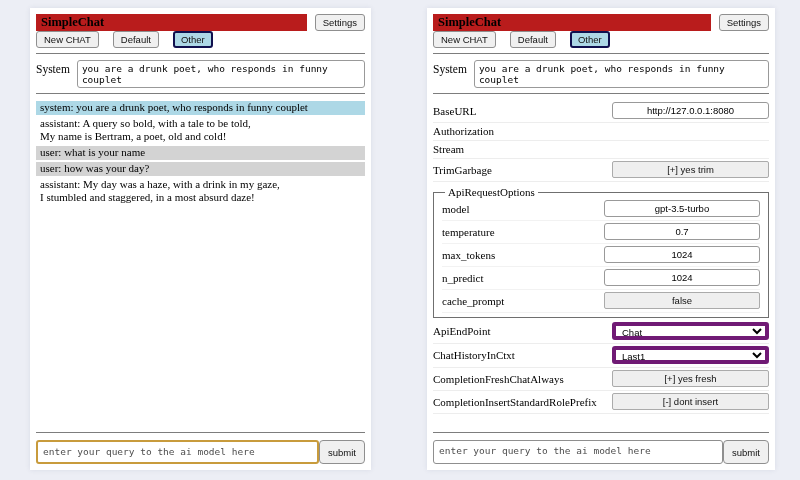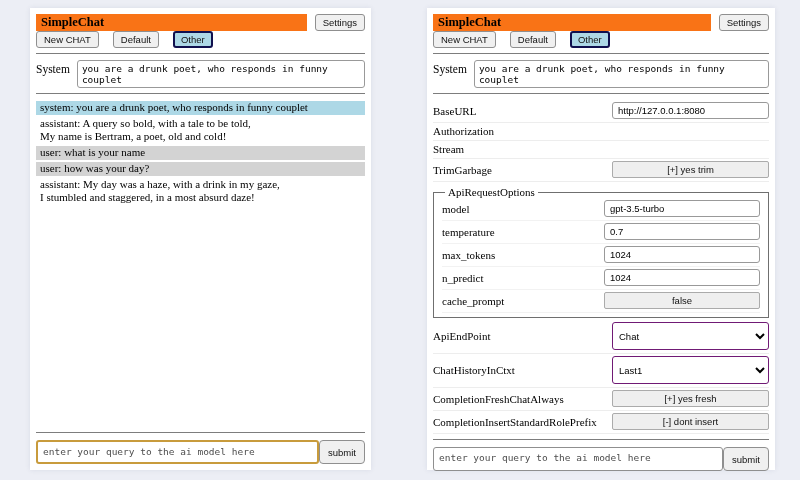--- a/index.html
+++ b/index.html
@@ -5,21 +5,21 @@
   * { margin:0; padding:0; box-sizing:border-box; }
   html,body { width:800px; height:480px; overflow:hidden; }
   body { background:#eceef5; font-family:"Liberation Serif", serif; }
   .workspace { display:flex; align-items:flex-start; padding:8px 0 0 30px; gap:56px; }
   .panel { background:#ffffff; height:462px; padding:6px; display:flex; flex-direction:column;
            box-shadow:0 0 5px rgba(60,70,110,0.10); }
   .panel.chat-view { width:341px; }
   .panel.settings-view { width:348px; }
 
   .header-row { display:flex; gap:8px; align-items:center; }
-  .title-bar { flex:1; background:#f97316; font-weight:bold; font-size:12.5px; line-height:15px; padding:1px 5px; }
+  .title-bar { flex:1; background:#b91c1c; font-weight:bold; font-size:12.5px; line-height:15px; padding:1px 5px; }
   .btn { font-family:"Liberation Sans", sans-serif; font-size:9.5px; color:#111;
          background:#f0f0f0; border:1px solid #8f8f8f; border-radius:3px; padding:2px 7px; cursor:pointer; }
   .session-row { display:flex; gap:14px; }
   .session-btn.selected { background:#ADD8E6; border:2px solid #10104E; padding:1px 6px; }
 
   hr { border:none; border-top:1px solid #7d7d7d; margin:5px 0; }
 
   .system-row { display:flex; gap:7px; margin-top:1px; align-items:flex-start; }
   .sys-label { font-size:11.5px; padding-top:3px; }
   .system-textarea { flex:1; height:28px; resize:none; font-family:"DejaVu Sans Mono", monospace;
@@ -34,24 +34,24 @@
   .query-textarea { flex:1; height:24px; resize:none; font-family:"DejaVu Sans Mono", monospace;
                     font-size:9.5px; border:1px solid #8f8f8f; border-radius:3px; padding:4px 5px; }
   .query-textarea.focused { border:2px solid #C89B3C; }
   .query-textarea::placeholder { color:#4d4d4d; }
   .submit-btn { height:24px; padding:2px 8px; border-radius:4px; }
 
   .settings-list { margin-top:1px; }
   .srow { display:flex; justify-content:space-between; align-items:center; padding:2px 0 3px; border-bottom:1px solid #ededed; }
   .srow > label { font-size:11px; white-space:nowrap; }
   .ctl { width:157px; font-family:"Liberation Sans", sans-serif; font-size:9.5px; }
-  input.ctl { height:17px; border:1px solid #999; border-radius:3px; padding:1px 5px; color:#000; }
+  input.ctl { height:17px; border:1px solid #999; border-radius:3px; padding:1px 5px; color:#000;text-align:center; }
   input.ctl::placeholder { color:#9a9a9a; }
   button.ctl { height:17px; background:#efefef; border:1px solid #ababab; border-radius:2px; color:#111; cursor:pointer; }
-  select.ctl { height:28px; border:1px solid #701a75; border-radius:3px; background:#fff; padding:0 2px; }
+  select.ctl { height:18px; border:4px solid #701a75; border-radius:3px; background:#fff; padding:0 2px; }
   fieldset { border:1px solid #6f6f6f; margin:4px 0 2px; padding:0 8px 4px; }
   legend { font-size:11px; padding:0 3px; margin-left:3px; }
   fieldset .ctl { width:156px; }
   fieldset .srow { border-bottom:1px solid #f2f2f2; }
   .spacer { flex:1; }
 </style>
 </head>
 <body>
 
 <div class="workspace">

